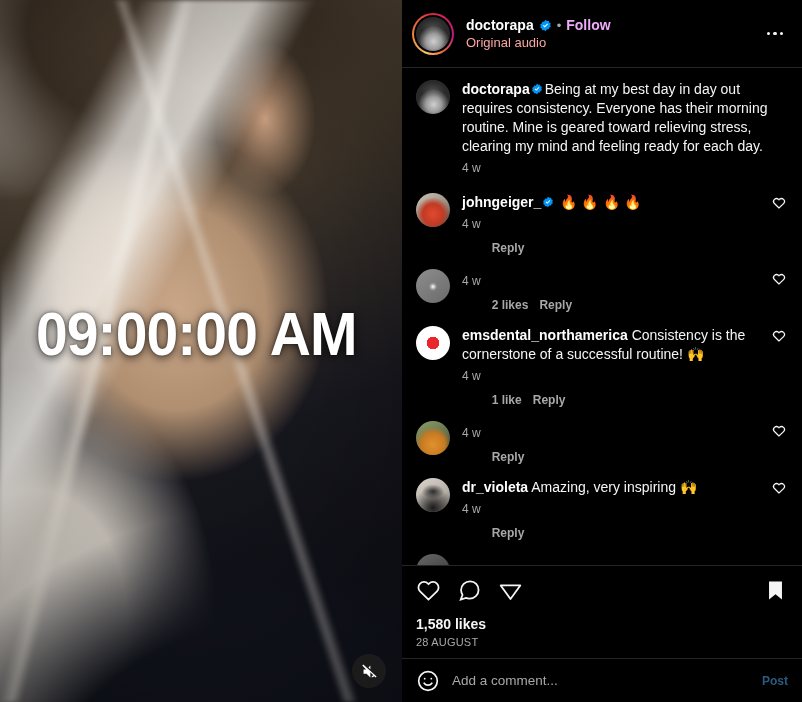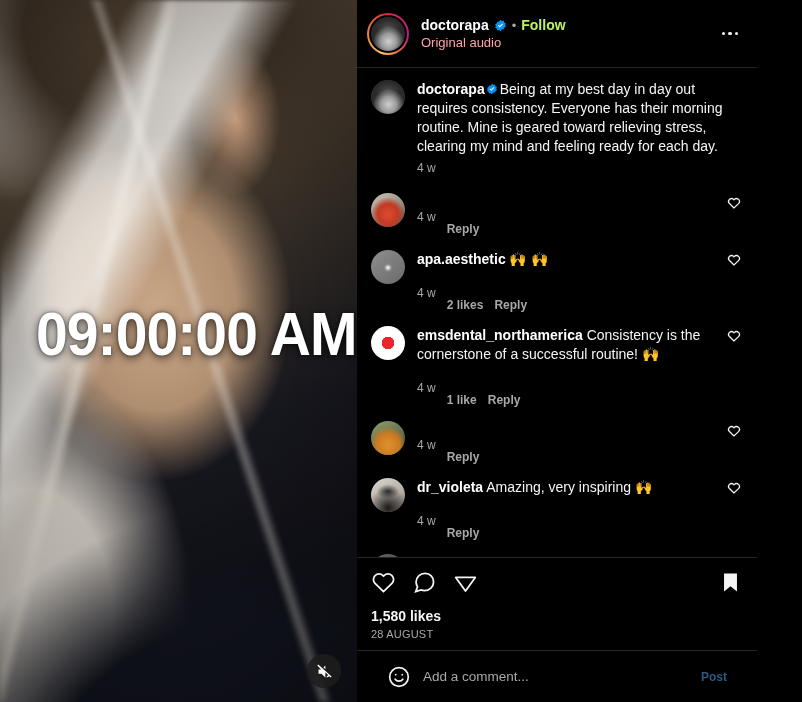--- a/index.html
+++ b/index.html
@@ -6,21 +6,21 @@
   html, body {
     width:802px; height:702px;
     background:#000;
     font-family:"Liberation Sans", sans-serif;
     overflow:hidden;
   }
   .app { position:relative; width:802px; height:702px; display:flex; background:#000; }
 
   
   .video-pane {
-    position:relative; width:357px; height:702px; overflow:hidden;
+    position:relative; width:402px; height:702px; overflow:hidden;
     background:#0b0b0d;
   }
   .video-photo {
     position:absolute; inset:0;
     background:
       
       radial-gradient(ellipse 150% 70% at 72% 118%, #11131c 0%, #11131c 42%, rgba(17,19,28,0) 66%),
       
       radial-gradient(ellipse 62% 48% at 8% 88%, #d9d4cc 0%, #c9c3ba 38%, rgba(160,154,146,0) 74%),
       
@@ -96,58 +96,58 @@
     background:
       radial-gradient(circle at 52% 72%, #cfcfcf 0%, #9a9a9a 26%, rgba(0,0,0,0) 52%),
       radial-gradient(ellipse 52% 34% at 50% 30%, #4a4a4a 0%, #2a2a2a 70%),
       linear-gradient(160deg,#6e6e6e,#222);
   }
   .hdr-txt{ flex:1; min-width:0; display:flex; flex-direction:column; gap:2px; }
   .hdr-line1{ display:flex; align-items:center; gap:5px; font-size:14px; }
   .uname{ color:#fff; font-weight:bold; }
   .badge{ width:13px; height:13px; flex:none; }
   .dot-sep{ color:#a8a8a8; font-size:13px; }
-  .follow{ color:#bef264; font-weight:bold; font-size:14px; cursor:pointer; }
+  .follow{ color:#f0abfc; font-weight:bold; font-size:14px; cursor:pointer; }
   .hdr-sub{ color:#fca5a5; font-size:13px; }
   .more-btn{ flex:none; width:26px; height:26px; display:flex; align-items:center; justify-content:center; cursor:pointer; color:#fff; }
   .more-btn span{ display:block; width:3.5px; height:3.5px; border-radius:50%; background:#f5f5f5; margin:0 1.6px; }
   .more-wrap{ display:flex; }
 
   
   .comments {
     flex:1; overflow:hidden; padding:12px 14px 0 14px;
     position:relative;
   }
   .c-row{ display:flex; gap:12px; margin-bottom:14px; align-items:flex-start; }
   .c-av{ width:34px; height:34px; border-radius:50%; flex:none; overflow:hidden; background:#2b2b2b; }
   .c-body{ flex:1; min-width:0; }
   .c-text{ color:#f5f5f5; font-size:14px; line-height:1.36; word-wrap:break-word; }
   .c-text .cu{ font-weight:bold; color:#fff; }
-  .c-meta{ display:flex; gap:11px; margin-top:5px; align-items:center; }
+  .c-meta{ display:flex; gap:11px; margin-top:5px; }
   .c-meta span{ color:#a8a8a8; font-size:12px; }
   .c-meta .act{ font-weight:bold; cursor:pointer;margin-top:24px; }
   .c-like{ flex:none; width:16px; margin-top:3px; color:#f5f5f5; cursor:pointer; }
   .caption-row{ margin-bottom:18px; }
   .inline-badge{ width:12px; height:12px; vertical-align:-1px; margin:0 2px 0 1px; }
   .c-partial{ height:16px; overflow:hidden; }
   .c-partial .c-av{ opacity:.85; }
 
   
   .action-sec{ flex:none; border-top:1px solid #262626; padding:12px 14px 10px 14px; }
   .act-icons{ display:flex; align-items:center; gap:16px; }
   .act-icons .spacer{ flex:1; }
   .ic{ cursor:pointer; color:#f5f5f5; display:flex; }
   .likes{ color:#f5f5f5; font-size:14px; font-weight:bold; margin-top:13px; }
   .date{ color:#a8a8a8; font-size:11px; margin-top:4px; letter-spacing:.2px; }
 
   
   .addrow{
     flex:none; border-top:1px solid #262626;
     display:flex; align-items:center; gap:12px;
-    padding:12px 30px; height:52px;
+    padding:12px 14px; height:44px;
   }
   .emoji-btn{ flex:none; cursor:pointer; color:#f5f5f5; display:flex; }
   .cinput{
     flex:1; background:transparent; border:none; outline:none;
     color:#f5f5f5; font-size:13.5px; font-family:"Liberation Sans", sans-serif;
   }
   .cinput::placeholder{ color:#a8a8a8; }
   .post-btn{ color:#2a5a80; font-size:12px; font-weight:bold; cursor:default; flex:none; }
 </style>
 </head>
@@ -212,40 +212,43 @@
             <span>4 w</span>
           </div>
         </div>
       </div>
 
       <div class="c-row">
         <div class="c-av">
           <div style="width:100%;height:100%;background:radial-gradient(circle at 50% 62%,#e04a30 0%,#c23a24 38%,rgba(0,0,0,0) 62%),linear-gradient(150deg,#cfc6b8,#8e8275 60%,#3a342c);"></div>
         </div>
         <div class="c-body">
+          <div class="c-text">
+            <span class="cu">johngeiger_</span><svg class="inline-badge" viewBox="0 0 24 24" fill="#0095f6">
+                <path d="M12 1.5l2.6 2.1 3.3-.3 1 3.2 2.9 1.6-1.2 3.1 1.2 3.1-2.9 1.6-1 3.2-3.3-.3L12 22.5l-2.6-2.1-3.3.3-1-3.2L2.2 16l1.2-3.1L2.2 9.8l2.9-1.6 1-3.2 3.3.3L12 1.5z"></path>
+                <path d="M10.6 15.6 7.3 12.3l1.3-1.3 2 2 4.8-4.8 1.3 1.3-6.1 6.1z" fill="#fff"></path>
+              </svg> <span>🔥 🔥 🔥 🔥</span>
+          </div>
           <div class="c-meta">
             <span>4 w</span>
             <span class="act">Reply</span>
           </div>
         </div>
         <div class="c-like">
           <svg width="14" height="14" viewBox="0 0 24 24" fill="none" stroke="#f5f5f5" stroke-width="2.2">
               <path d="M12 20.5 4.2 13c-2-2-2-5.2 0-7.2s5.2-2 7.2 0l.6.6.6-.6c2-2 5.2-2 7.2 0s2 5.2 0 7.2L12 20.5z"></path>
             </svg>
         </div>
       </div>
 
       <div class="c-row">
         <div class="c-av">
           <div style="width:100%;height:100%;background:radial-gradient(circle at 50% 52%,#ffffff 0%,rgba(255,255,255,.1) 14%,rgba(0,0,0,0) 20%),linear-gradient(140deg,#8e8e8e,#6a6a6a);"></div>
         </div>
         <div class="c-body">
-          <div class="c-text">
-            <span class="cu">apa.aesthetic</span> <span>🙌 🙌</span>
-          </div>
           <div class="c-meta">
             <span>4 w</span>
             <span class="act">2 likes</span>
             <span class="act">Reply</span>
           </div>
         </div>
         <div class="c-like">
           <svg width="14" height="14" viewBox="0 0 24 24" fill="none" stroke="#f5f5f5" stroke-width="2.2">
               <path d="M12 20.5 4.2 13c-2-2-2-5.2 0-7.2s5.2-2 7.2 0l.6.6.6-.6c2-2 5.2-2 7.2 0s2 5.2 0 7.2L12 20.5z"></path>
             </svg>

